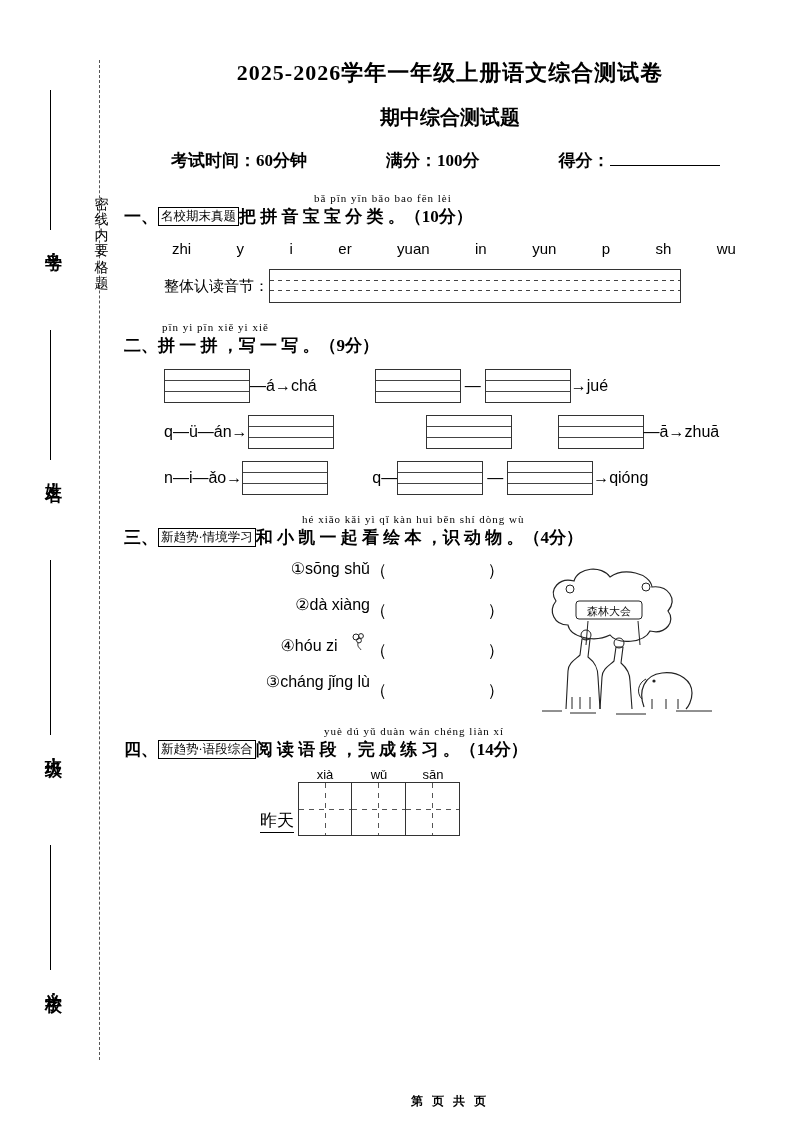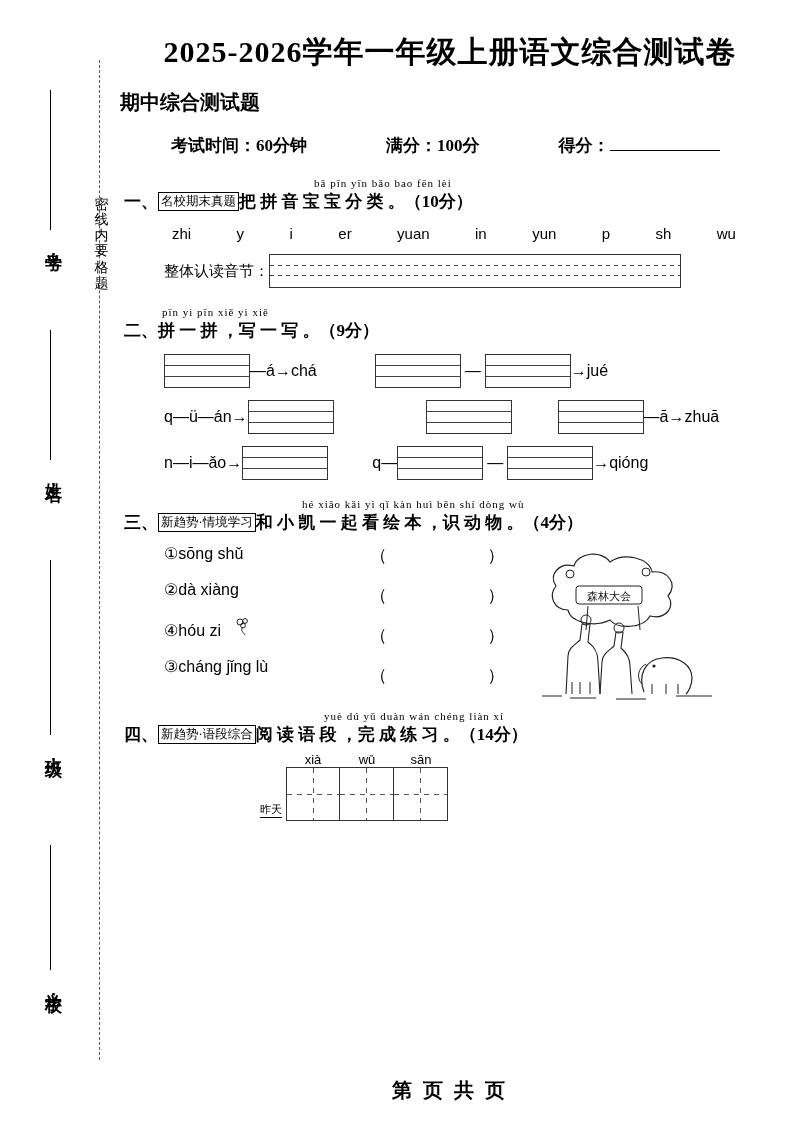--- a/index.html
+++ b/index.html
@@ -55,27 +55,28 @@
   
   .sheet {
     position: absolute;
     left: 120px;
     top: 0;
     width: 660px;
     height: 1122px;
   }
   .title {
     text-align: center;
-    font-size: 30px;
+    font-size: 22px;
     font-weight: bold;
     letter-spacing: 1px;
-    margin-top: 32px;
+    margin-top: 58px;
     font-family: "Liberation Serif", serif;
   }
   .subtitle {
+    text-align: center;
     font-size: 20px;
     font-weight: bold;
     margin-top: 16px;
   }
   .examinfo {
     margin-top: 18px;
     font-size: 17px;
     font-weight: bold;
     display: flex;
     align-items: flex-end;
@@ -140,58 +141,58 @@
   .lbl { font-size: 15px; white-space: nowrap; }
 
   
   .ex2row { display: flex; align-items: center; margin-top: 12px; padding-left: 44px;}
   .box3 { width: 86px; }
   .arrowtxt { font-size: 16px; font-family: "Liberation Sans", sans-serif; white-space: nowrap;}
 
   
   .s3wrap { display: flex; margin-top: 10px; }
   .s3left { width: 250px; padding-left: 44px; }
-  .s3item { font-size: 16px; margin-bottom: 17px; font-family: "Liberation Sans", sans-serif;}
+  .s3item { font-size: 16px; margin-bottom: 17px; font-family: "Liberation Sans", sans-serif; text-align: right;}
   .s3paren { width: 150px; position: relative; }
   .paren { font-size: 17px; }
 
   .pic {
     width: 200px; height: 160px;
     position: relative;
     margin-left: 6px;
   }
 
   
   .tianzi-wrap { display:flex; align-items:flex-end; margin-top: 6px; padding-left: 140px;}
   .tz {
     width: 54px; height: 54px;
     border: 1px solid #333;
     position: relative;
     background:
       repeating-linear-gradient(to right, #555 0 5px, transparent 5px 10px) 0 50% / 100% 1px no-repeat,
       repeating-linear-gradient(to bottom, #555 0 5px, transparent 5px 10px) 50% 0 / 1px 100% no-repeat;
   }
   .tzpy { font-size: 13px; text-align: center; width: 54px; font-family:"Liberation Sans", sans-serif;}
-  .para-line { font-size: 11px; display:flex; }
+  .para-line { font-size: 17px; display:flex; }
   .underline-word { border-bottom: 1.2px solid #000; }
   .dot-under { position: relative; }
   .dot-under::after {
     content: "";
     position: absolute;
     left: 50%; bottom: -5px;
     width: 3px; height: 3px;
     background: #000; border-radius: 50%;
     transform: translateX(-50%);
   }
 
   .footer {
     position: absolute;
-    bottom: 18px; left: 0; width: 660px;
+    bottom: 12px; left: 0; width: 660px;
     text-align: center;
-    font-size: 20px;
+    font-size: 12px;
     font-weight: bold;
     letter-spacing: 3px;
   }
 </style>
 </head>
 <body>
 
 <div class="left-margin">
   <div class="dashed-col"></div>
 

